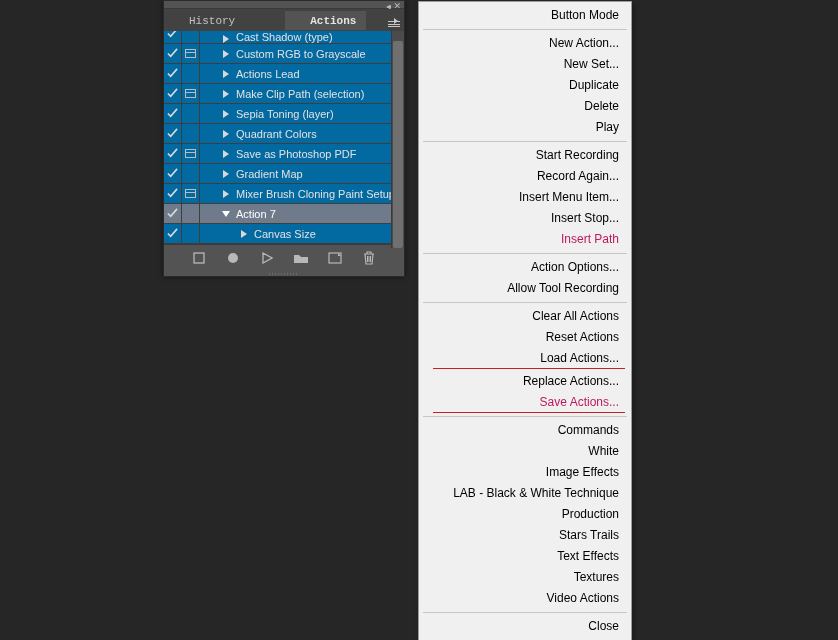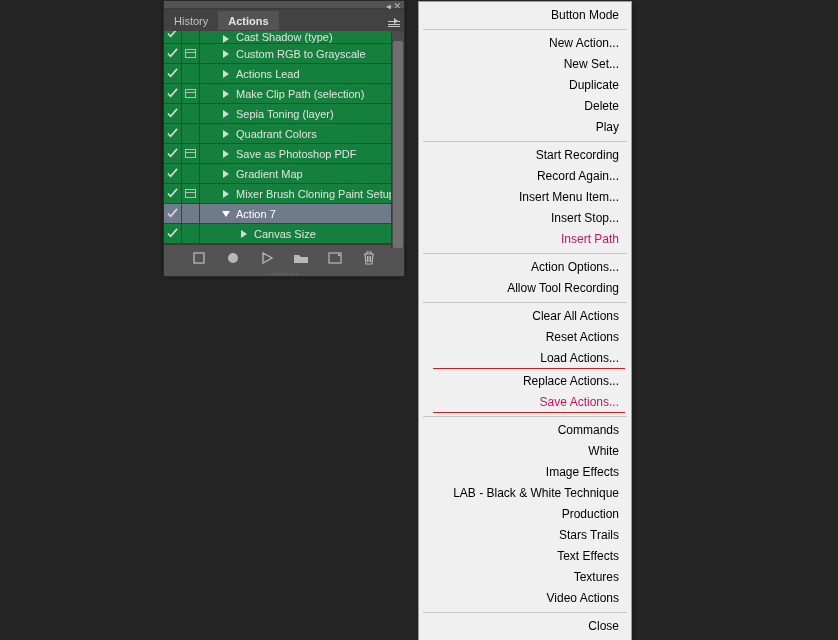--- a/index.html
+++ b/index.html
@@ -46,29 +46,31 @@
     color: #b8b8b8;
   }
   .tabbar {
     display: flex;
     align-items: center;
     background: #424242;
     height: 22px;
     position: relative;
   }
   .tab {
-    padding: 4px 10px 3px 10px;
+    padding: 4px 10px 3px 25px;
     color: #c2c2c2;
     cursor: default;
     font-size: 11px;
+    font-family: Liberation Mono, monospace;
   }
   .tab.active {
     background: #535353;
     color: #e4e4e4;
     font-weight: 600;
+    margin-left: 40px;
   }
   .flymenu {
     margin-left: auto;
     width: 18px;
     height: 14px;
     margin-right: 4px;
     display: flex;
     flex-direction: column;
     justify-content: center;
     gap: 2px;
@@ -84,21 +86,21 @@
     content: "";
     width: 0; height: 0;
     border-top: 3px solid transparent;
     border-bottom: 3px solid transparent;
     border-left: 4px solid #c8c8c8;
     position: relative;
     top: 5px;
     left: -2px;
   }
   .rows {
-    background: #15803d;
+    background: #0369a1;
   }
   .row {
     display: flex;
     align-items: center;
     height: 19px;
     border-bottom: 1px solid #3e3e3e;
     font-size: 11px;
     color: #e2e2e2;
   }
   .row.selected {

